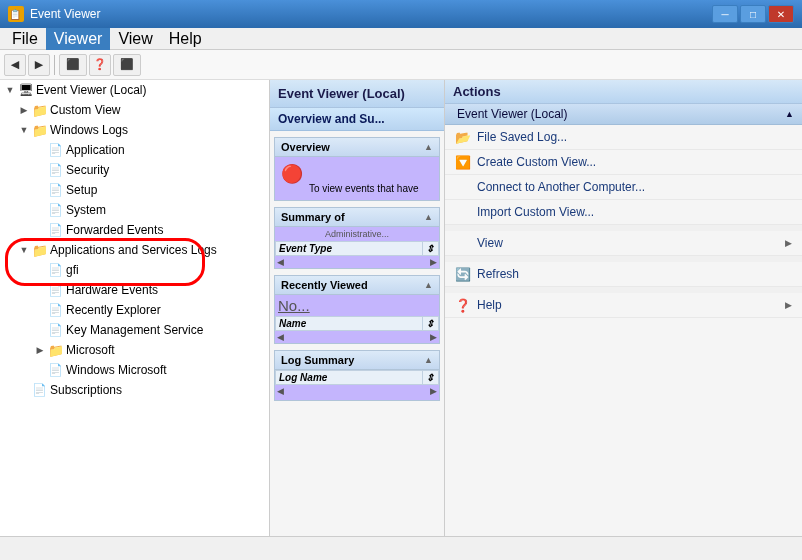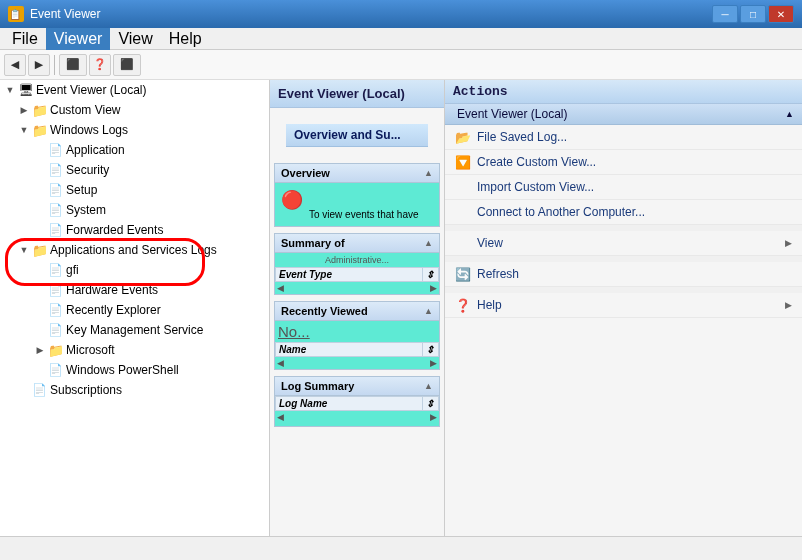--- a/index.html
+++ b/index.html
@@ -119,21 +119,21 @@
       padding: 6px 8px;
       font-size: 13px;
       font-weight: bold;
       color: #1a1a4a;
       border-bottom: 1px solid #aac4e0;
     }
 
     .panel-section {
       margin: 6px 4px;
       border: 1px solid #b0c4d8;
-      background: #5eead4;
+      background: #c4b5fd;
     }
     .panel-section-header {
       background: linear-gradient(to bottom, #dceaf8, #c4d8f0);
       padding: 3px 6px;
       font-size: 11px;
       font-weight: bold;
       border-bottom: 1px solid #b0c4d8;
       display: flex;
       justify-content: space-between;
       align-items: center;
@@ -172,21 +172,20 @@
       background: #f5f5f5;
       overflow-y: auto;
     }
     .actions-header {
       background: linear-gradient(to bottom, #d6e8f8, #b8d4f0);
       padding: 4px 8px;
       font-size: 13px;
       font-weight: bold;
       color: #1a1a4a;
       border-bottom: 1px solid #aac4e0;
-      font-family: Liberation Mono, monospace;
     }
     .actions-subheader {
       background: linear-gradient(to bottom, #cde0f5, #b0cce8);
       padding: 3px 8px 3px 12px;
       font-size: 12px;
       color: #0a0a3a;
       border-bottom: 1px solid #a0bcd8;
       display: flex;
       justify-content: space-between;
       align-items: center;
@@ -344,34 +343,34 @@
 
     <div class="tree-item" style="padding-left:32px;">
       <div class="tree-toggle">▶</div>
       <div class="tree-icon icon-folder">📁</div>
       <span class="tree-label">Microsoft</span>
     </div>
 
     <div class="tree-item" style="padding-left:32px;">
       <div class="tree-toggle"></div>
       <div class="tree-icon">📄</div>
-      <span class="tree-label">Windows PowerShell</span>
+      <span class="tree-label">Windows Microsoft</span>
     </div>
 
     <div class="tree-item" style="padding-left:16px;">
       <div class="tree-toggle"></div>
       <div class="tree-icon">📄</div>
       <span class="tree-label">Subscriptions</span>
     </div>
 
   </div>
 
   <div class="middle-panel">
     <div class="middle-header">Event Viewer (Local)</div>
-    <div class="panel-section" style="margin:16px; border:none; background: linear-gradient(to bottom,#d0e8fc,#b8d4f0); padding:4px 8px; font-size:12px; font-weight:bold; color:#0a1a5a; border-bottom:1px solid #a0c0e0;">
+    <div class="panel-section" style="margin:0; border:none; background: linear-gradient(to bottom,#d0e8fc,#b8d4f0); padding:4px 8px; font-size:12px; font-weight:bold; color:#0a1a5a; border-bottom:1px solid #a0c0e0;">
       <span>Overview and Su...</span>
     </div>
 
     <div class="panel-section">
       <div class="panel-section-header">
         <span>Overview</span>
         <span class="section-collapse">▲</span>
       </div>
       <div class="panel-section-body">
         <div class="overview-box">
@@ -462,26 +461,26 @@
       <span class="action-label">File Saved Log...</span>
     </div>
 
     <div class="action-item">
       <div class="action-icon" style="font-size:13px; color:#5a8ad0;">🔽</div>
       <span class="action-label">Create Custom View...</span>
     </div>
 
     <div class="action-item">
       <div class="action-icon"></div>
+      <span class="action-label">Connect to Another Computer...</span>
+    </div>
+
+    <div class="action-item">
+      <div class="action-icon"></div>
       <span class="action-label">Import Custom View...</span>
-    </div>
-
-    <div class="action-item">
-      <div class="action-icon"></div>
-      <span class="action-label">Connect to Another Computer...</span>
     </div>
 
     <div class="action-divider"></div>
 
     <div class="action-item">
       <div class="action-icon"></div>
       <span class="action-label">View</span>
       <span class="action-arrow">▶</span>
     </div>
 

